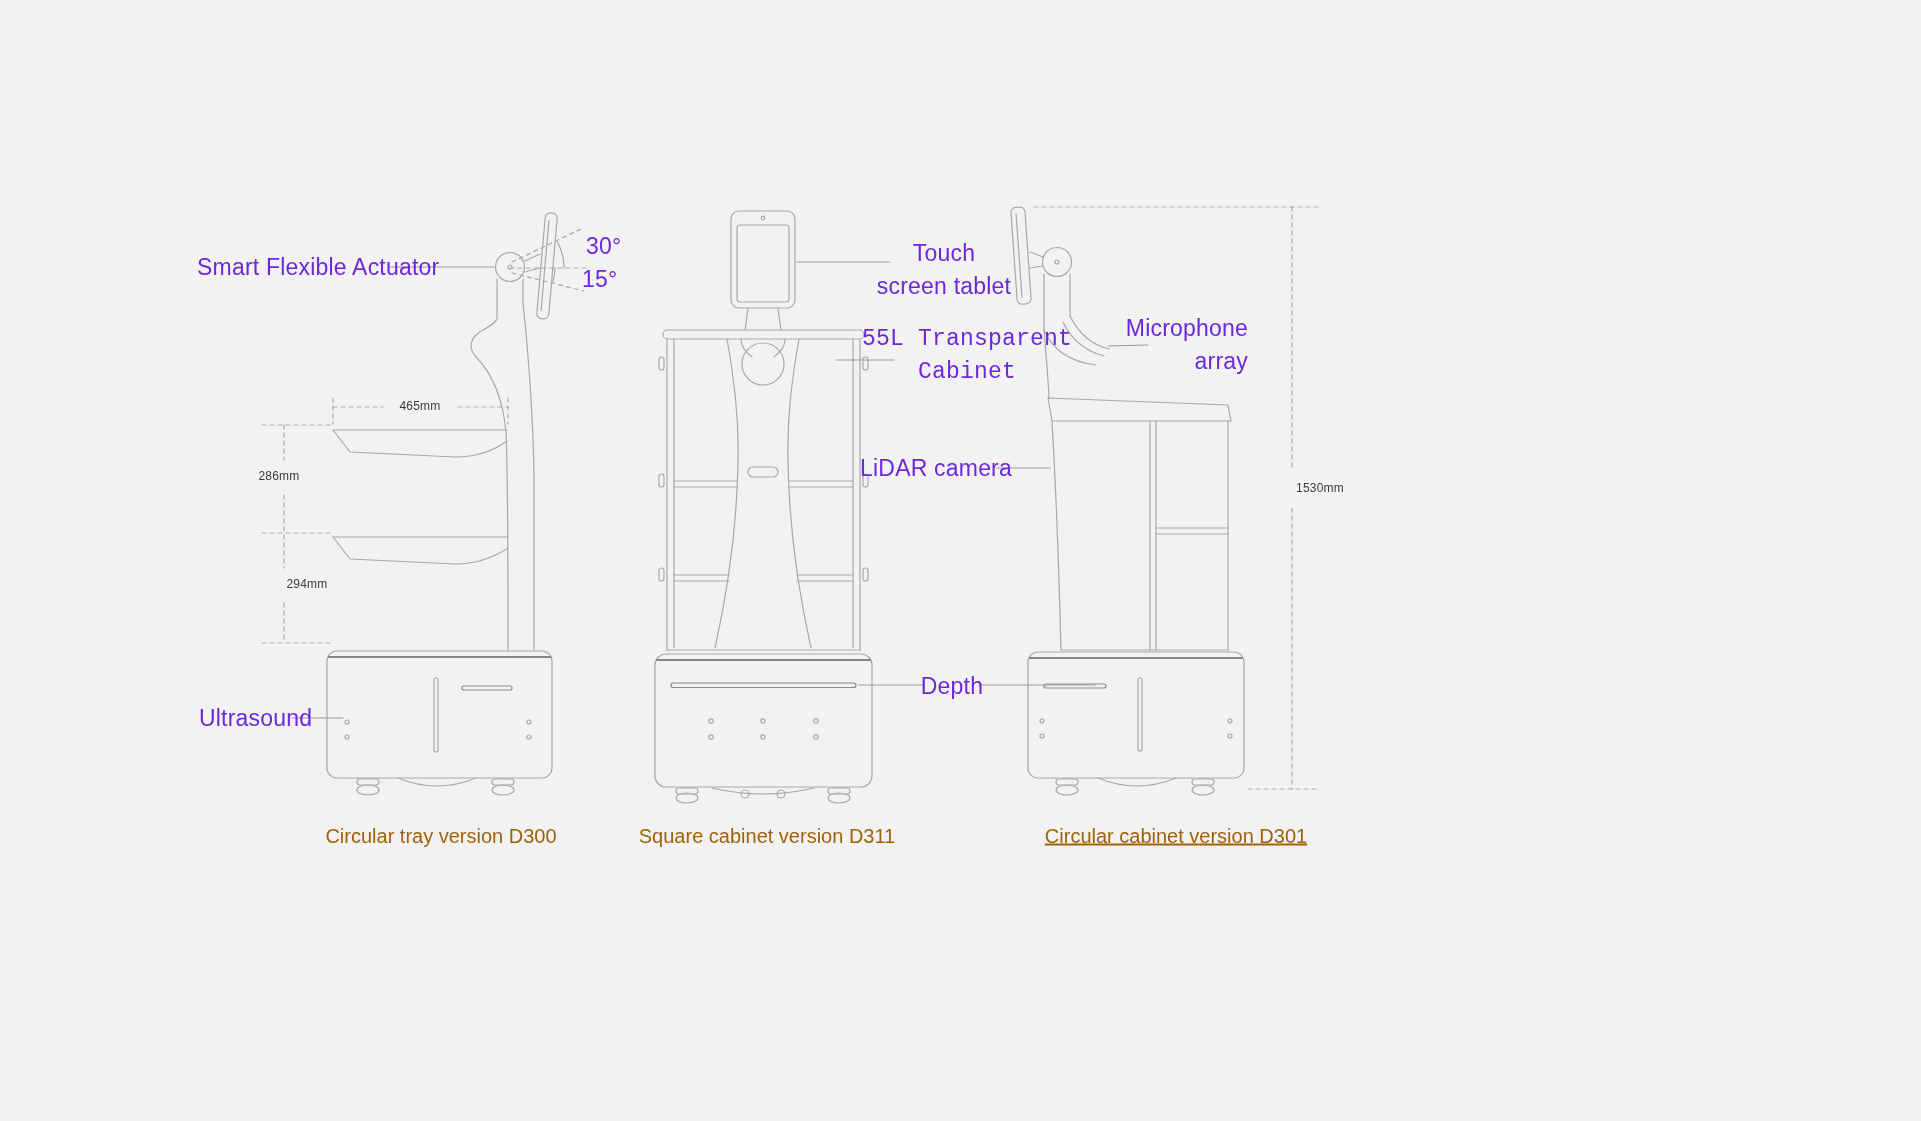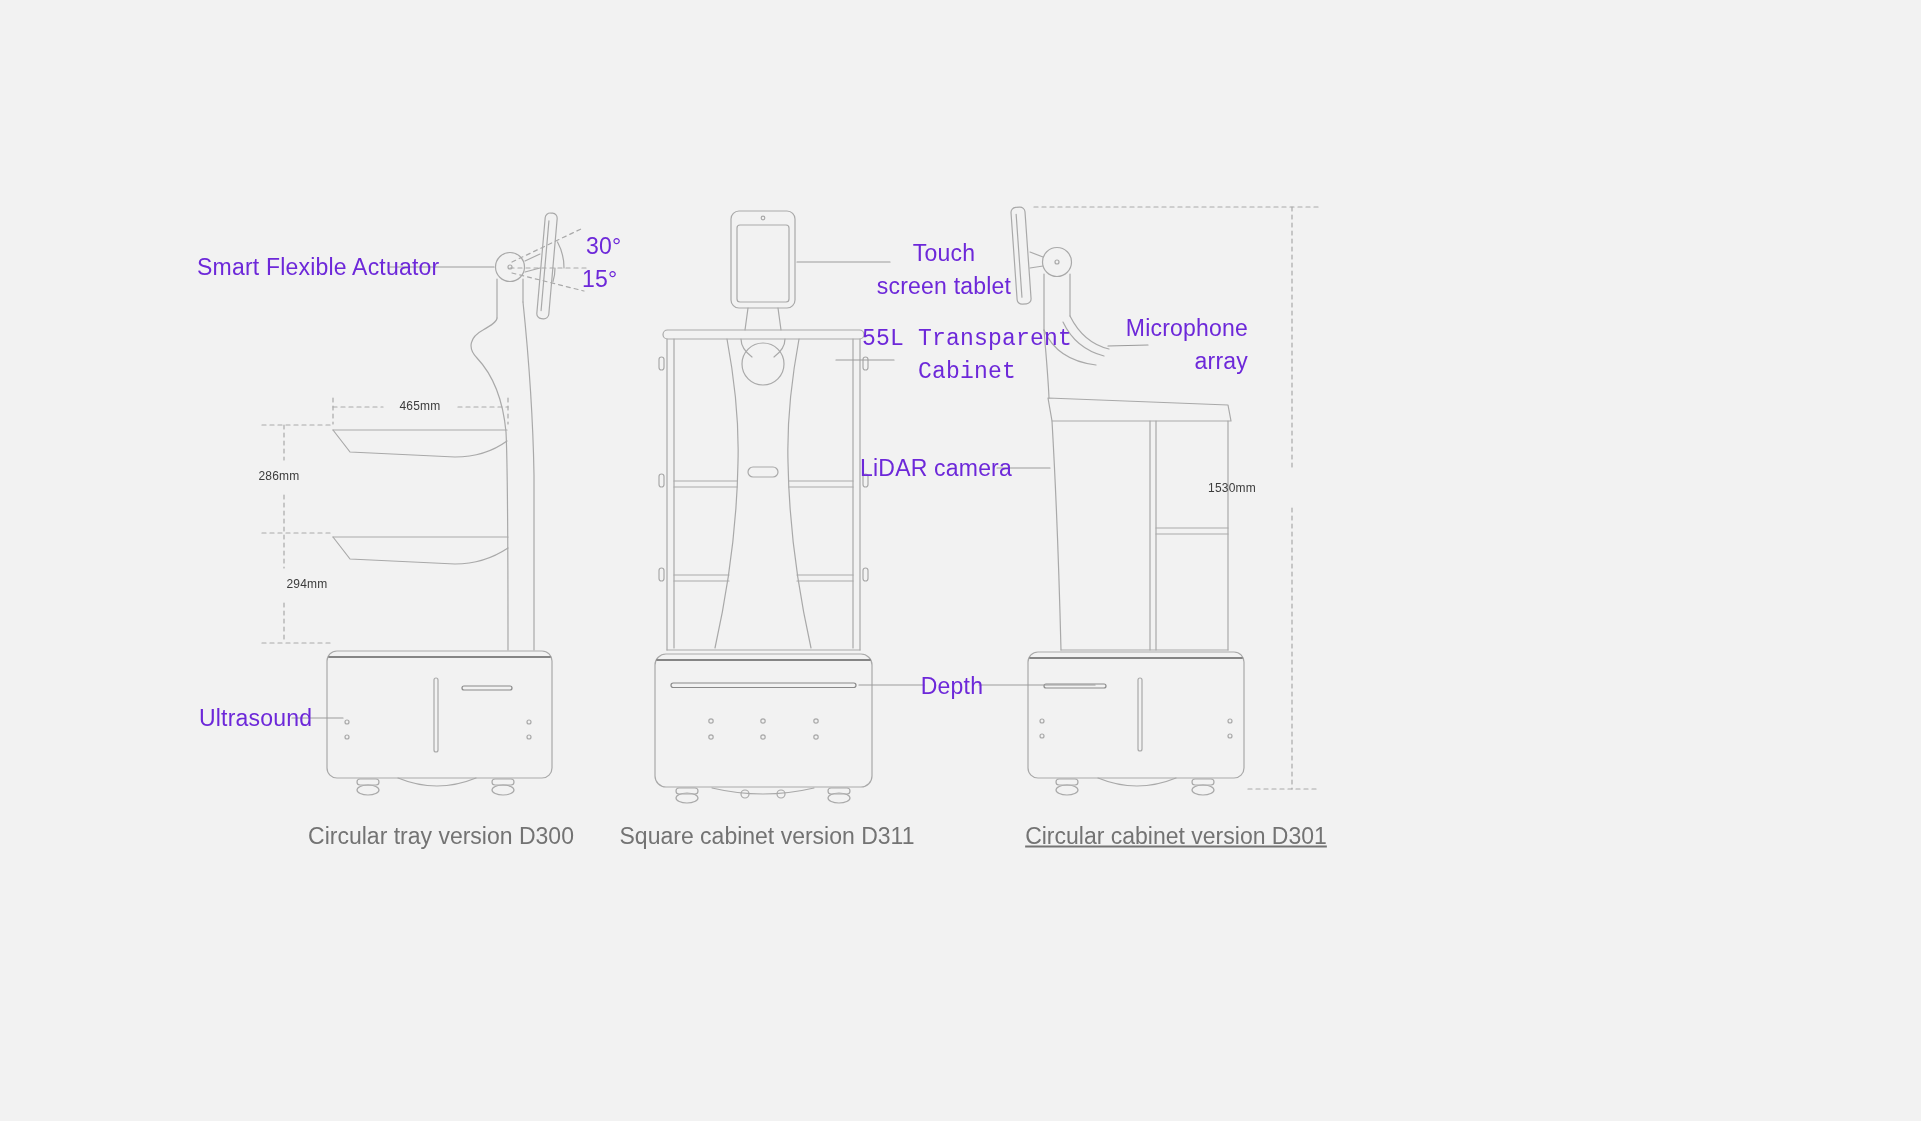--- a/index.html
+++ b/index.html
@@ -22,22 +22,22 @@
     transform:translateY(-50%);
     letter-spacing:.2px;
     line-height:1.42;
   }
   .label.center{transform:translate(-50%,-50%);text-align:center;}
   .label.rightend{transform:translate(-100%,-50%);text-align:right;}
   .label .ln{display:block;}
   .dim{font-size:12px;color:#3c3c3c;}
   .caption{
     position:absolute;
-    font-size:23px;
-    color:#737373;
+    font-size:20px;
+    color:#a16207;
     white-space:nowrap;
     transform:translate(-50%,-50%);
   }
 </style>
 </head>
 <body>
 
 <div class="canvas">
 
   <svg width="1921" height="1121" viewBox="0 0 1921 1121">
@@ -237,21 +237,21 @@
 
   <div class="label center" style="left:936px;top:468px;">LiDAR camera</div>
 
   <div class="label center" style="left:952px;top:686px;">Depth</div>
 
   <div class="label rightend" style="left:1248px;top:345px;">
     <span class="ln">Microphone</span>
     <span class="ln">array</span>
   </div>
 
-  <div class="label center dim" style="left:1232px;top:489px;">1530mm</div>
+  <div class="label center dim" style="left:1320px;top:489px;">1530mm</div>
 
   <div class="caption" style="left:441px;top:836px;">Circular tray version D300</div>
 
   <div class="caption" style="left:767px;top:836px;">Square cabinet version D311</div>
 
   <div class="caption" style="left:1176px;top:836px;text-decoration:underline;">Circular cabinet version D301</div>
 
 </div>
 
 </body></html>

